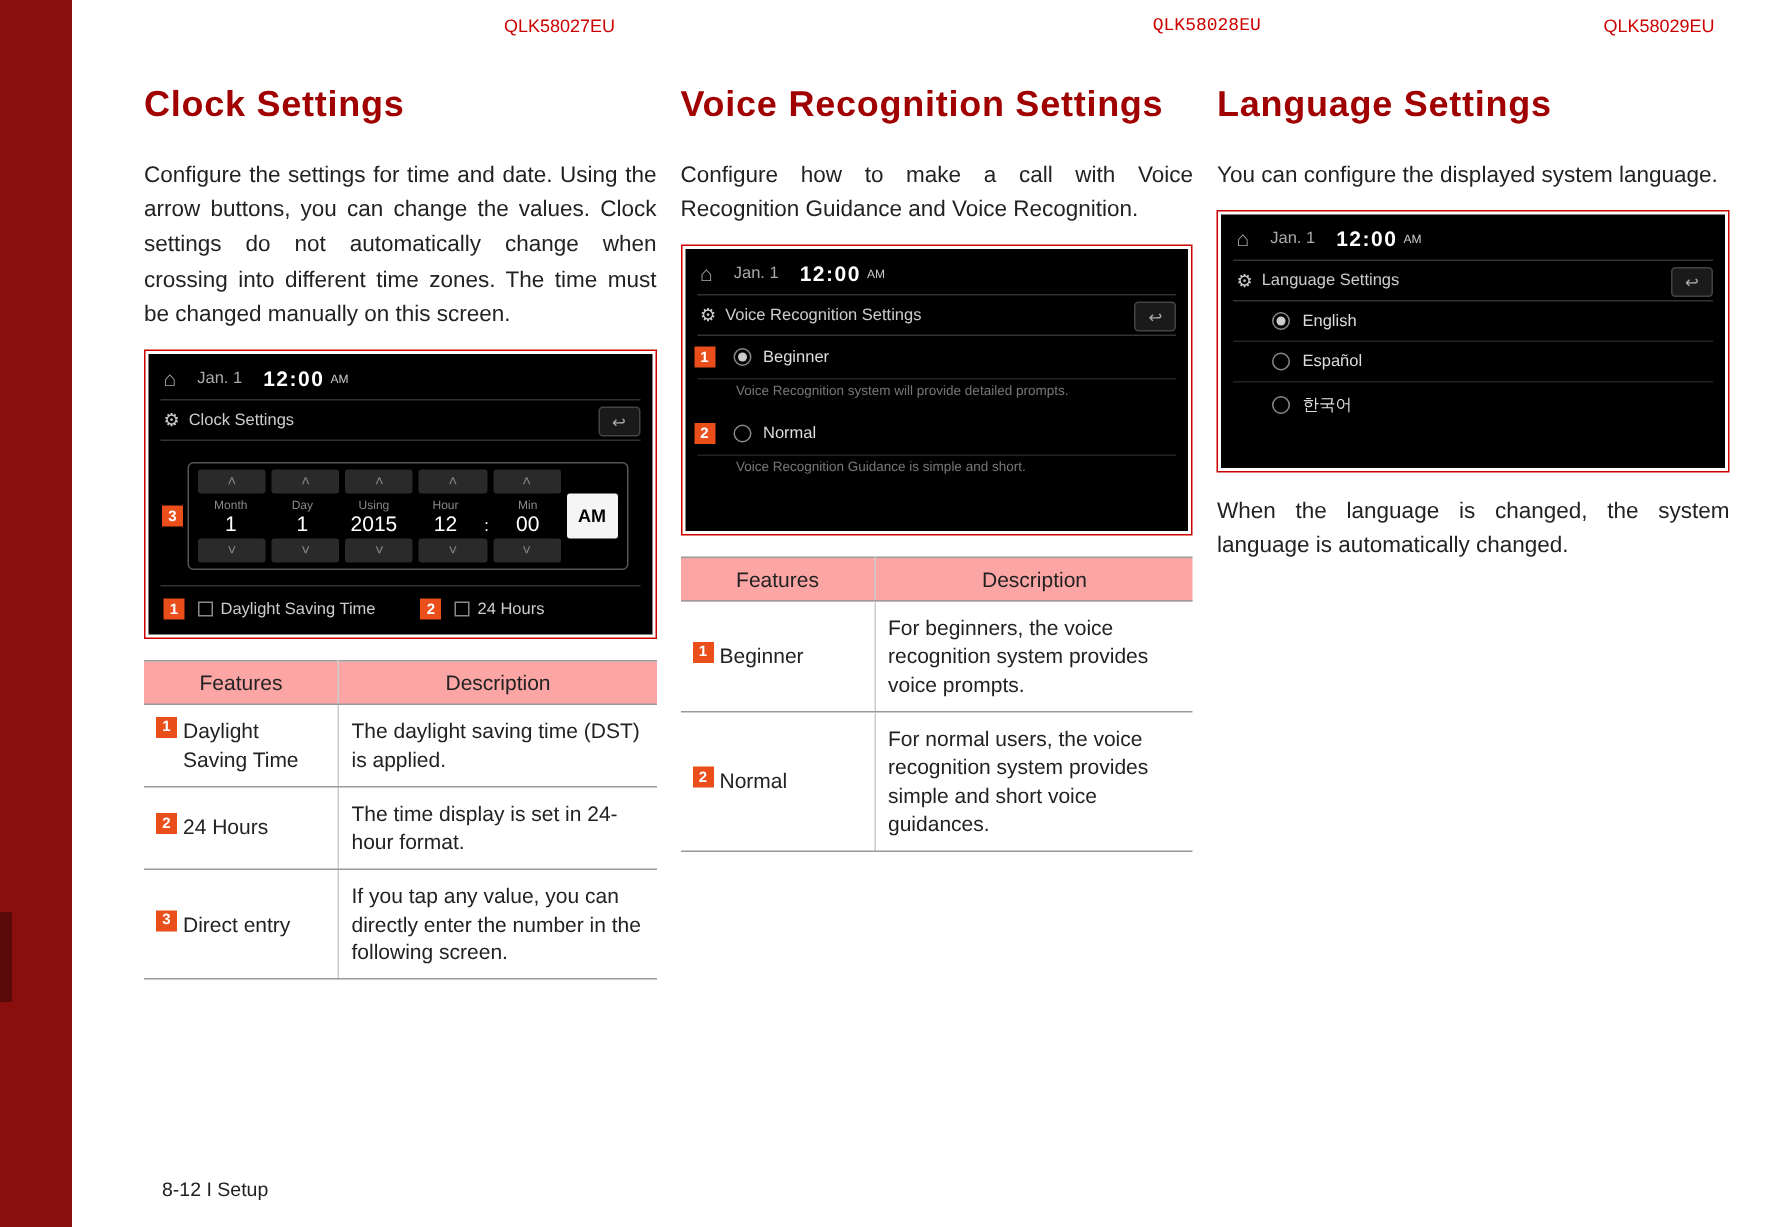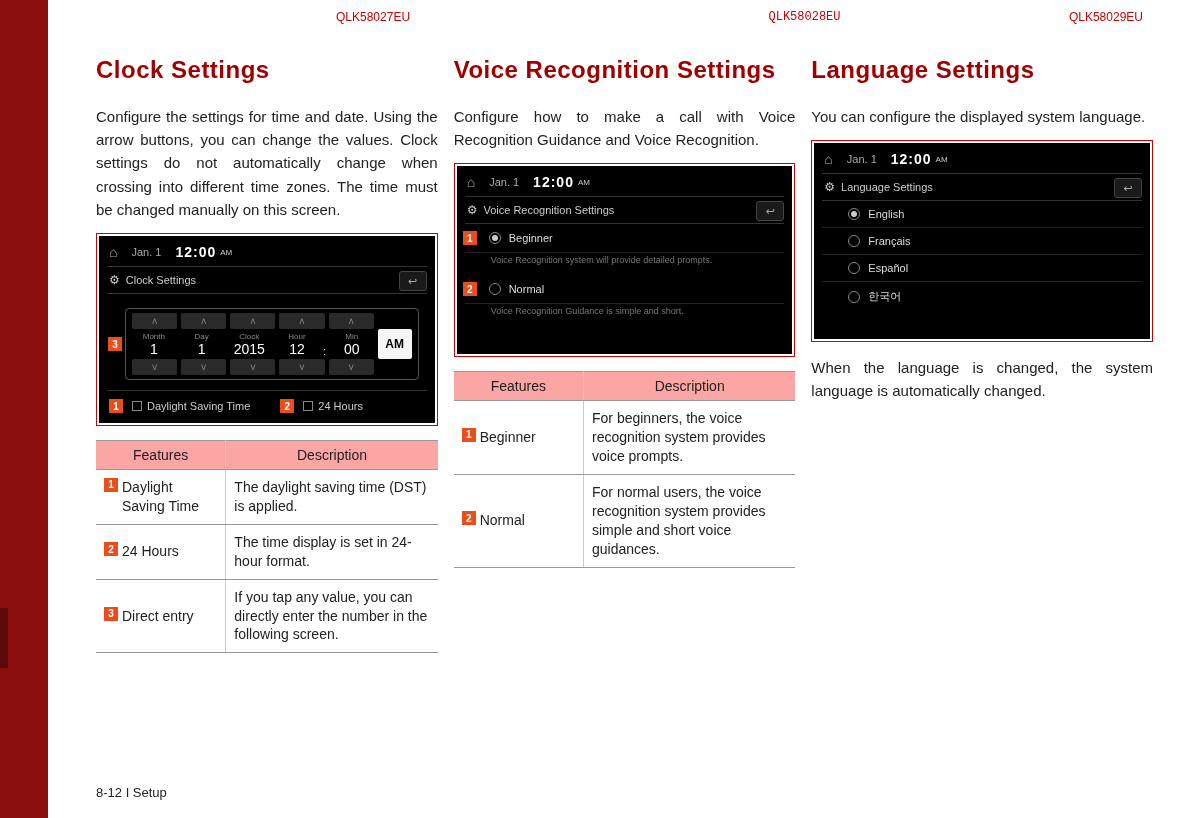--- a/index.html
+++ b/index.html
@@ -149,21 +149,21 @@
     background:#fca5a5; font-weight:normal; padding:6px 8px; text-align:center;
     border-top:1px solid #999; border-bottom:1px solid #999;
   }
   table.feat th:first-child { border-right:1px solid #ccc; width:38%;}
   table.feat td {
     padding:8px; border-bottom:1px solid #999; vertical-align:middle; line-height:1.35;
   }
   table.feat td:first-child { border-right:1px solid #ccc;}
   table.feat td .fcell { display:flex; align-items:flex-start;}
   .footer {
-    position:absolute; bottom:18px; left:48px;
+    position:absolute; bottom:18px; left:60px;
     font-size:13px; color:#222;
   }
 </style>
 </head>
 <body>
 
 <div class="left-bar"></div>
 
 <div class="page">
 
@@ -198,21 +198,21 @@
               <span class="arrow-cell">˄</span>
               <span class="arrow-cell">˄</span>
               <span class="arrow-cell">˄</span>
               <span class="arrow-cell">˄</span>
               <span class="arrow-cell">˄</span>
               <span style="width:34px"></span>
             </div>
             <div class="clock-row">
               <span class="val-cell"><span class="val-label">Month</span><span class="val-num">1</span></span>
               <span class="val-cell"><span class="val-label">Day</span><span class="val-num">1</span></span>
-              <span class="val-cell"><span class="val-label">Clock</span><span class="val-num">2015</span></span>
+              <span class="val-cell"><span class="val-label">Using</span><span class="val-num">2015</span></span>
               <span class="val-cell"><span class="val-label">Hour</span><span class="val-num">12</span></span>
               <span style="color:#fff;align-self:flex-end;padding-bottom:2px;">:</span>
               <span class="val-cell"><span class="val-label">Min</span><span class="val-num">00</span></span>
               <span class="ampm-cell">AM</span>
             </div>
             <div class="clock-row">
               <span class="arrow-cell">˅</span>
               <span class="arrow-cell">˅</span>
               <span class="arrow-cell">˅</span>
               <span class="arrow-cell">˅</span>
@@ -353,25 +353,20 @@
             <span class="back-btn">↩</span>
           </div>
           <div class="lang-opt">
               <span style="width:14px"></span>
               <span class="radio sel"></span>
               <span>English</span>
             </div>
           <div class="lang-opt">
               <span style="width:14px"></span>
               <span class="radio"></span>
-              <span>Français</span>
-            </div>
-          <div class="lang-opt">
-              <span style="width:14px"></span>
-              <span class="radio"></span>
               <span>Español</span>
             </div>
           <div class="lang-opt" style="border-bottom:none">
               <span style="width:14px"></span>
               <span class="radio"></span>
               <span>한국어</span>
             </div>
           <div style="height:18px"></div>
         </div>
       </div>

